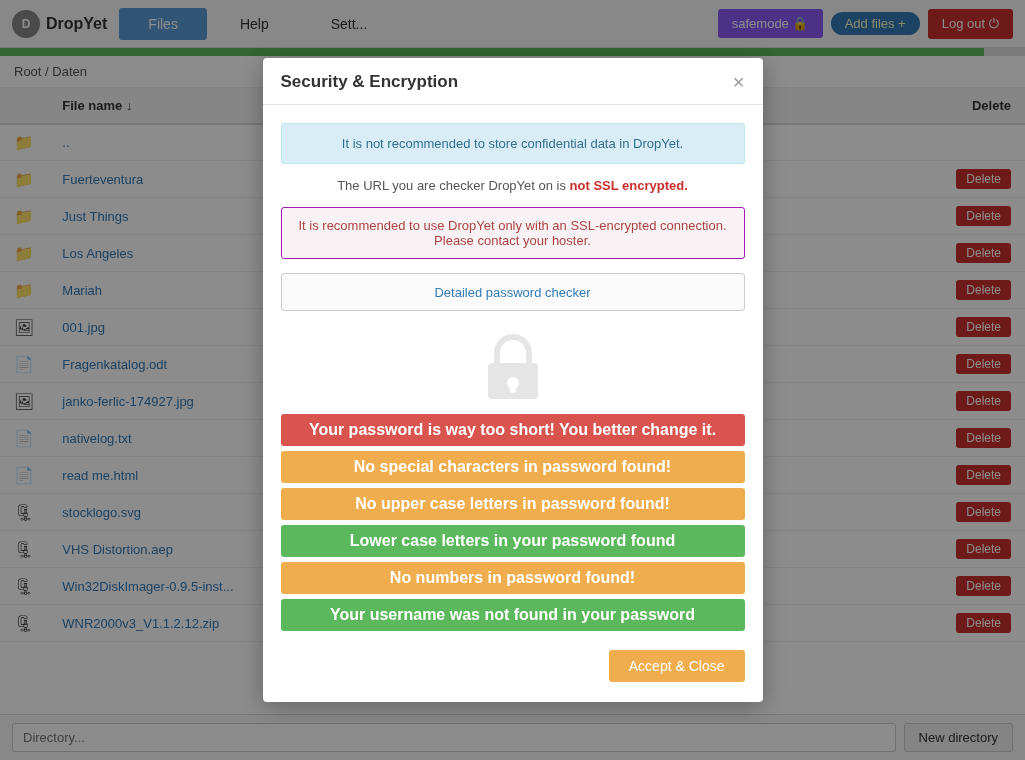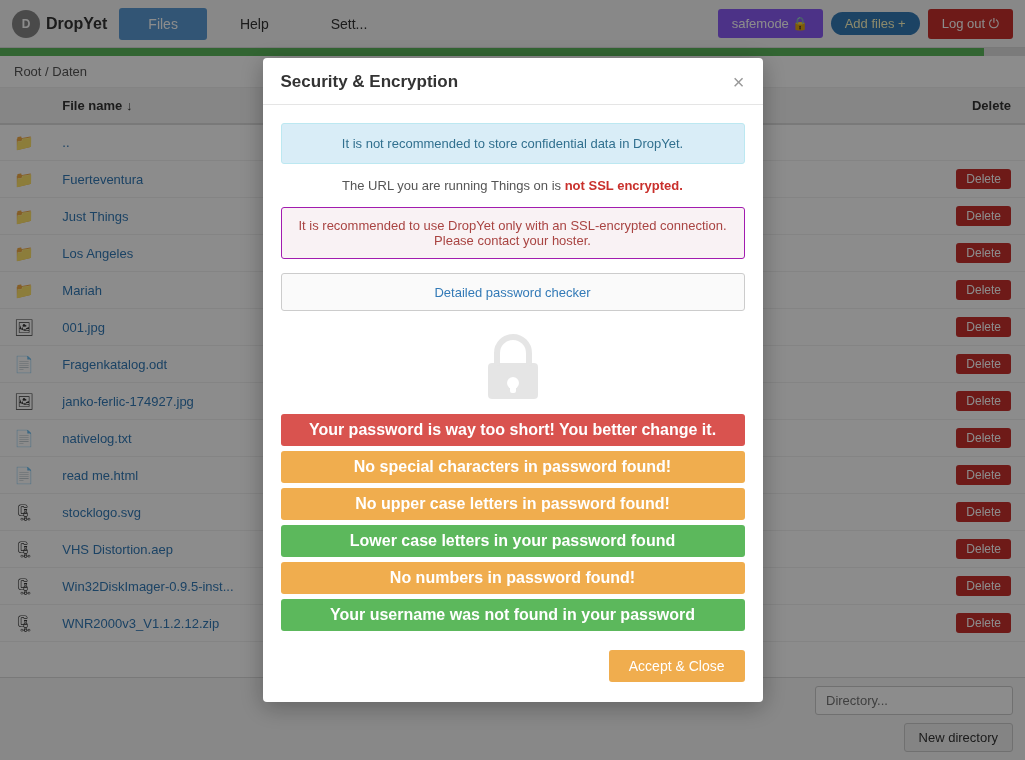--- a/index.html
+++ b/index.html
@@ -137,22 +137,21 @@
     .bottom-bar {
       position: fixed;
       bottom: 0;
       left: 0;
       right: 0;
       background: #f8f8f8;
       border-top: 1px solid #ddd;
       padding: 8px 12px;
       display: flex;
       gap: 8px;
-      align-items: flex-end;
-      flex-direction: column;
+      align-items: flex-start;
     }
     .dir-input {
       flex: 1;
       padding: 6px 10px;
       border: 1px solid #ccc;
       border-radius: 3px;
       font-size: 13px;
       color: #999;
     }
     .new-dir-btn {
@@ -435,21 +434,21 @@
 
 <div class="modal-overlay">
   <div class="modal">
     <div class="modal-header">
       <span class="modal-title">Security &amp; Encryption</span>
       <button class="modal-close">×</button>
     </div>
     <div class="modal-body">
       <div class="alert-info">It is not recommended to store confidential data in DropYet.</div>
       <div class="ssl-note">
-        <span>The URL you are running Things on is </span><span class="ssl-highlight">not SSL encrypted.</span>
+        <span>The URL you are checker DropYet on is </span><span class="ssl-highlight">not SSL encrypted.</span>
       </div>
       <div class="alert-danger">It is recommended to use DropYet only with an SSL-encrypted connection. Please contact your hoster.</div>
 
       <div class="pw-checker-link">
         <a href="#">Detailed password checker</a>
       </div>
 
       <div class="lock-icon-area">
         <svg class="lock-svg" width="80" height="80" viewBox="0 0 80 80">
           <rect x="15" y="38" width="50" height="36" rx="4" fill="#555"></rect>

